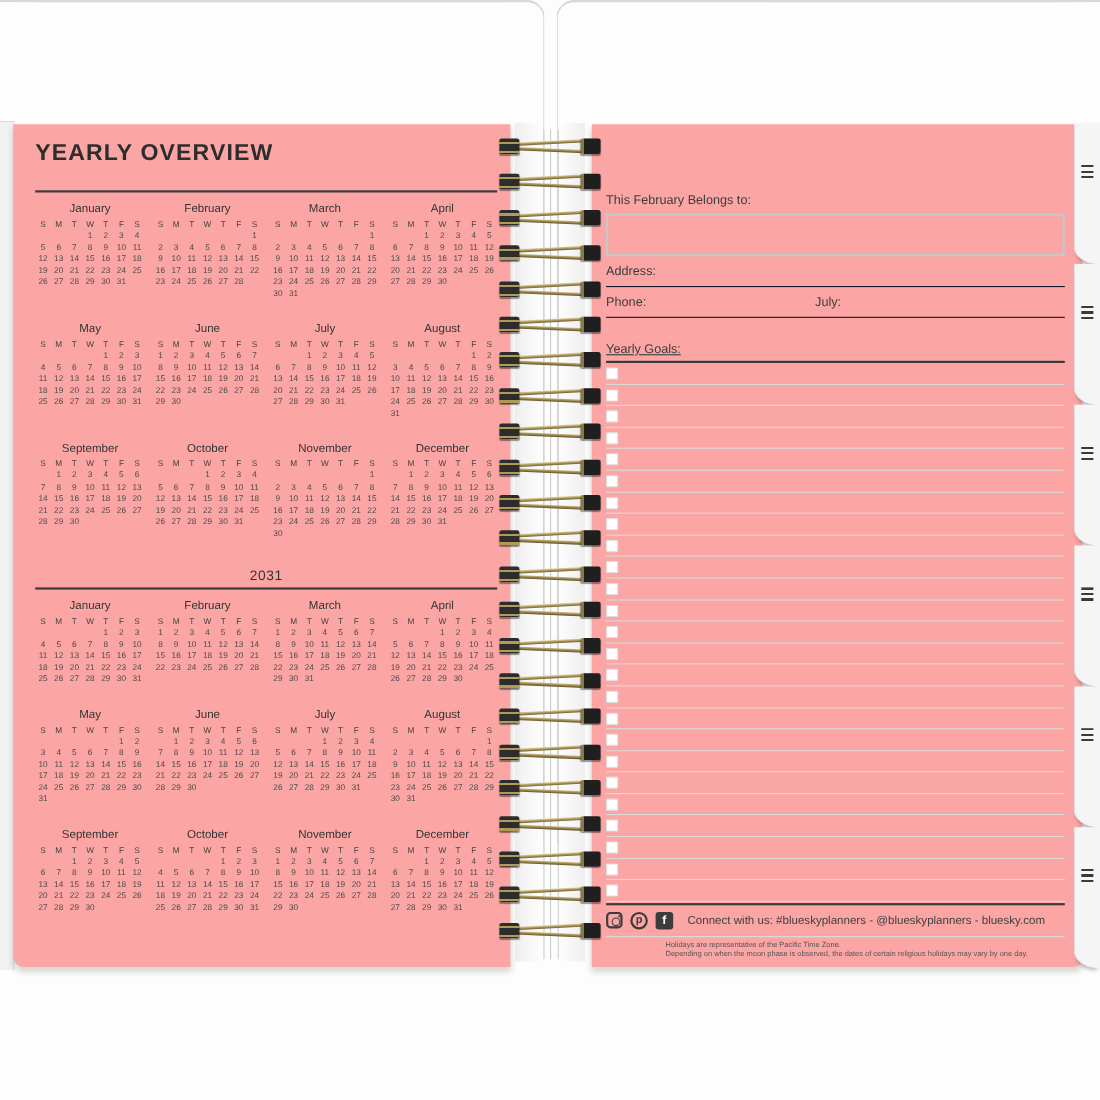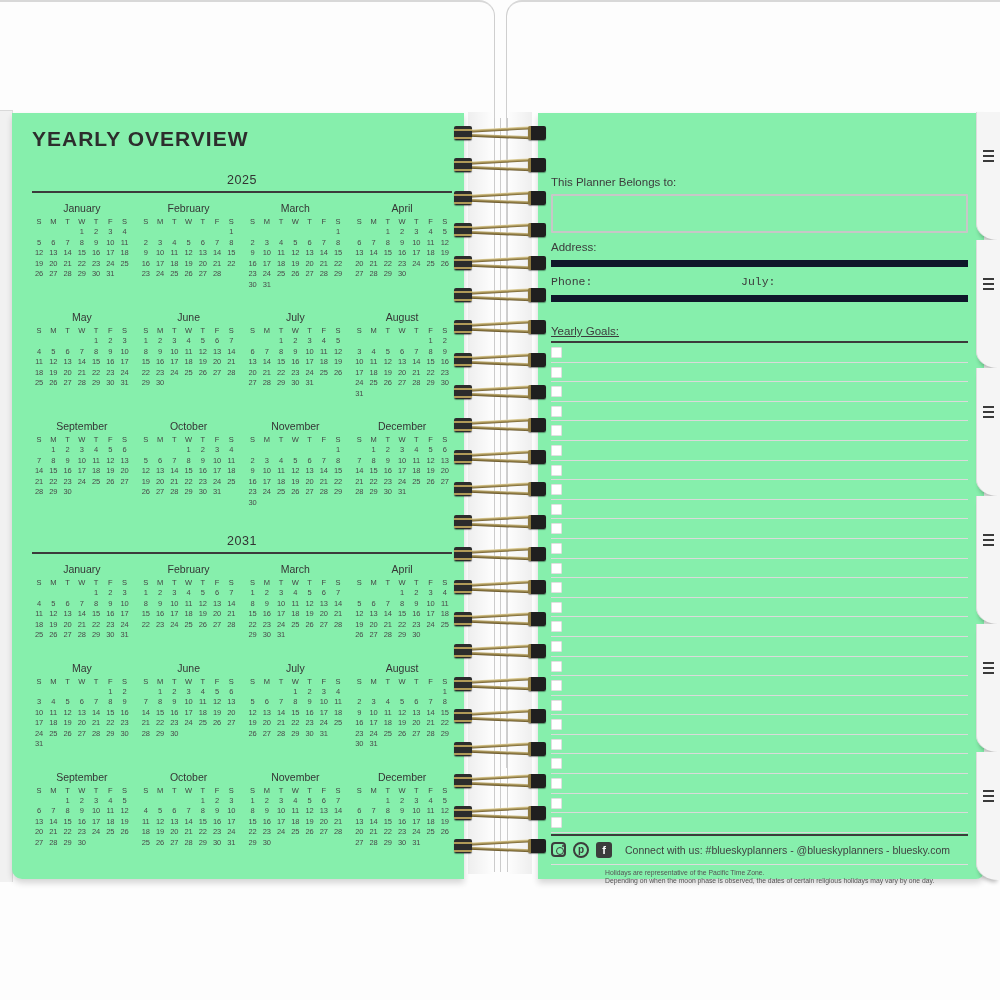--- a/index.html
+++ b/index.html
@@ -15,21 +15,21 @@
   .spine-shade { position:absolute; left:468px; top:112px; width:64px; height:762px;
     background:linear-gradient(90deg, rgba(0,0,0,0.06), rgba(0,0,0,0) 38%, rgba(0,0,0,0) 62%, rgba(0,0,0,0.06)); }
   .gap-line { position:absolute; top:118px; width:1px; height:754px; background:#cccccc; }
   .cover-edge-mark { position:absolute; left:0; top:116px; width:38px; height:2px; background:#6a6a6a; }
 
   
   .left-stack { position:absolute; left:0; top:110px; width:13px; height:772px;
     background:#f1f1f1; border-top:1px solid #d9d9d9; border-right:1px solid #dedede; }
 
   
-  .page { position:absolute; top:113px; height:766px; background:#86efac; }
+  .page { position:absolute; top:113px; height:766px; background:#fca5a5; }
   .page-left { left:12px; width:452px; border-bottom-left-radius:10px;
     box-shadow:0 4px 6px rgba(0,0,0,0.16); padding:14px 12px 0 20px; }
   .page-right { left:538px; width:446px; border-bottom-right-radius:8px;
     box-shadow:0 4px 6px rgba(0,0,0,0.16); padding:0 16px 0 13px; }
 
   
   .spine { position:absolute; left:452px; top:125px; width:96px; height:760px; }
   .coil { position:absolute; left:0; width:96px; height:17px; }
   .coil .wire { position:absolute; left:10px; width:76px; height:3px; border-radius:2px;
     background:linear-gradient(180deg,#d6c astray); }
@@ -61,22 +61,22 @@
   .months-grid { display:grid; grid-template-columns:repeat(4,1fr); column-gap:7px; row-gap:21px;
     margin-top:9px; align-items:start; }
   .month-name { text-align:center; font-size:10.5px; color:#353535; height:14px; }
   .dow-row, .week-row { display:grid; grid-template-columns:repeat(7,1fr); }
   .dow-row span { text-align:center; font-size:7.5px; line-height:11px; color:#444; }
   .week-row span { text-align:center; font-size:7.5px; line-height:10.5px; color:#4a4a4a; }
 
   
   .belongs-label { margin-top:63px; font-size:11.5px; color:#3c3c3c; }
   .belongs-box { margin-top:6px; height:39px; border:2px solid #c7c7c7; border-radius:1px; }
-  .field { border-bottom:7px solid #0f172a; padding:8px 0 7px 0; font-size:11.5px; color:#3c3c3c; }
-  .field-row { display:flex;font-family:Liberation Mono, monospace; }
+  .field { border-bottom:1px solid #0f172a; padding:8px 0 7px 0; font-size:11.5px; color:#3c3c3c; }
+  .field-row { display:flex; }
   .field-phone { width:190px; }
   .goals-label { margin-top:23px; font-size:11.5px; color:#3c3c3c; padding-bottom:4px;text-decoration:underline; }
   .goals-rule { height:2px; background:#3b3b3b; }
   .goal-row { position:relative; height:19.6px; border-bottom:1px solid #dadada; }
   .goal-check { position:absolute; left:0; top:4px; width:11px; height:11px;
     border:1.5px solid #e0e0e0; border-radius:1px; background:#fff; }
   .goals-end-rule { height:2px; background:#3b3b3b; margin-top:1px; }
 
   
   .footer-row { display:flex; align-items:center; gap:7px; padding:6px 0 6px 0;
@@ -104,21 +104,20 @@
   <div class="gap-line" style="left:494px"></div>
   <div class="gap-line" style="left:500px"></div>
   <div class="gap-line" style="left:507px"></div>
   <div class="cover-edge-mark"></div>
   <div class="left-stack"></div>
 
   <div class="page page-left">
     <div class="title">YEARLY OVERVIEW</div>
     <div>
         <div class="year-block">
-          <div class="year-head">2025</div>
           <div class="year-rule"></div>
           <div class="months-grid">
             <div class="month">
               <div class="month-name">January</div>
               <div class="dow-row">
                 <span>S</span>
                 <span>M</span>
                 <span>T</span>
                 <span>W</span>
                 <span>T</span>
@@ -1523,21 +1522,21 @@
                 <span></span>
                 <span></span>
               </div>
             </div>
           </div>
         </div>
       </div>
   </div>
 
   <div class="page page-right">
-    <div class="belongs-label">This Planner Belongs to:</div>
+    <div class="belongs-label">This February Belongs to:</div>
     <div class="belongs-box"></div>
     <div class="field">
       <span>Address:</span>
     </div>
     <div class="field field-row">
       <span class="field-phone">Phone:</span>
       <span>July:</span>
     </div>
     <div class="goals-label">Yearly Goals:</div>
     <div class="goals-rule"></div>

